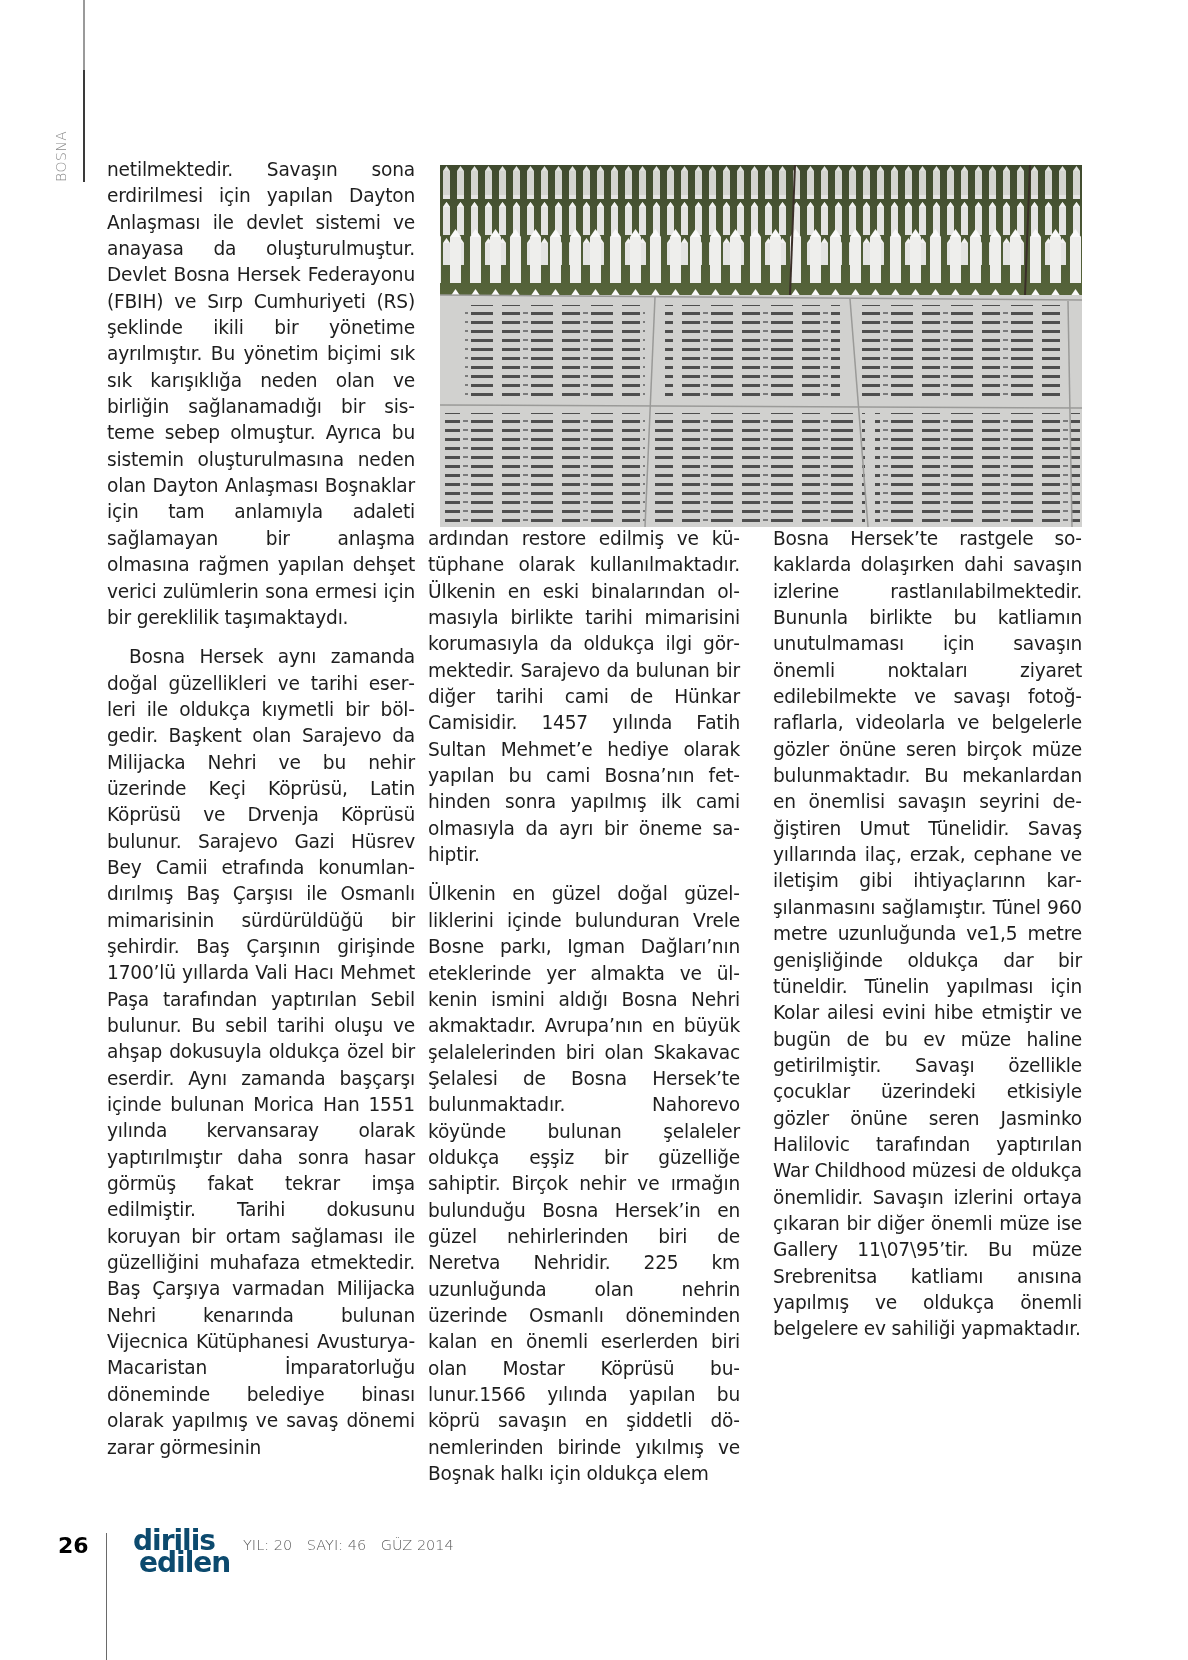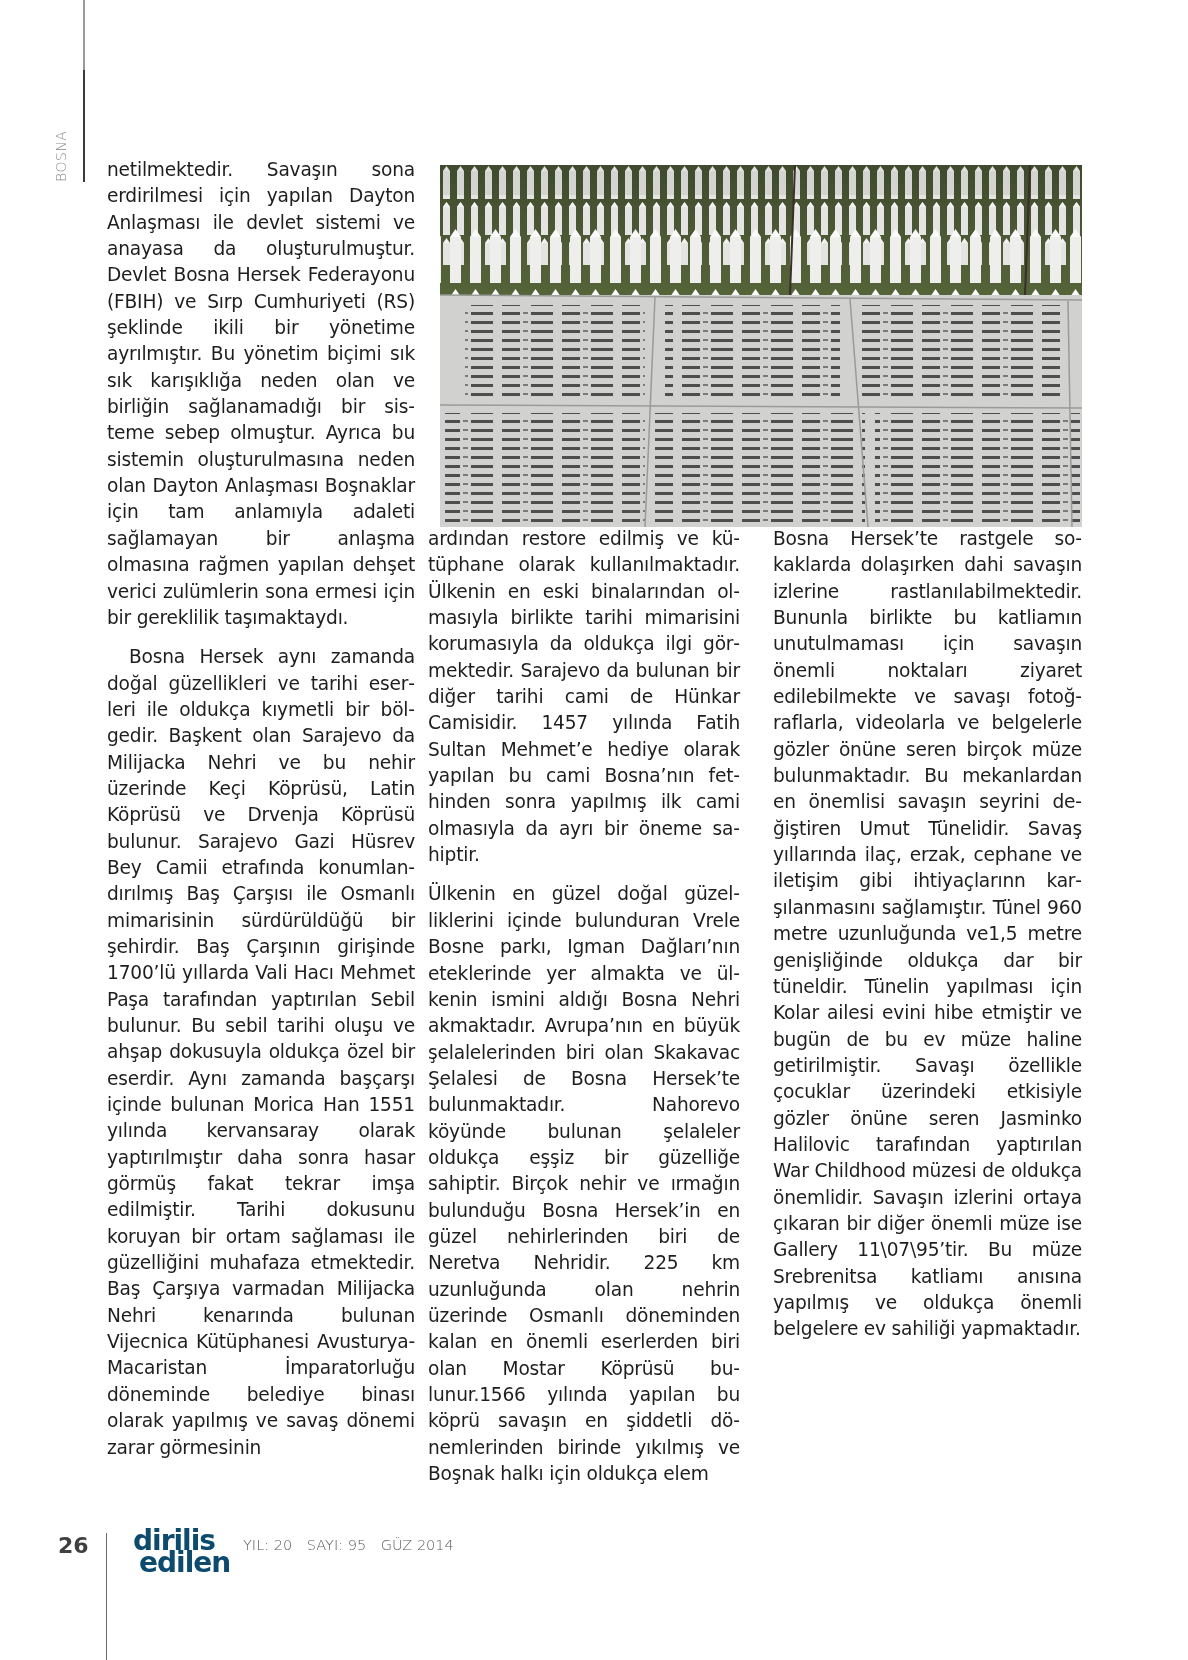--- a/index.html
+++ b/index.html
@@ -11,21 +11,21 @@
          font-size:14px; letter-spacing:0.5px; color:#8a8a8a; font-weight:300; white-space:nowrap; }
   .col { position:absolute; font-size:18.6px; line-height:26.35px; text-align:justify; hyphens:manual; letter-spacing:-0.2px; }
   .col p { margin:0; }
   .col p + p { margin-top:13px; }
   .col p.indent { text-indent:22px; }
   #col1 { left:107px; top:157px; width:308px; }
   #col2 { left:428px; top:526px; width:312px; }
   #col3 { left:773px; top:526px; width:309px; }
   .photo { position:absolute; left:440px; top:165px; width:642px; height:362px; overflow:hidden; background:#cfcfcf; }
   .photo svg { display:block; }
-  .footer-page { position:absolute; left:58px; top:1533px; font-size:22px; font-weight:bold; color:#404040; }
+  .footer-page { position:absolute; left:58px; top:1533px; font-size:22px; font-weight:bold; color:#000000; }
   .footer-rule { position:absolute; left:106px; top:1533px; width:1px; height:127px; background:#6a6a6a; }
   .footer-logo { position:absolute; left:133px; top:1530px; font-weight:bold; color:#0c4a6e; line-height:22px; font-size:28px; letter-spacing:-1px; }
   .footer-logo .l2 { display:block; padding-left:6px; }
   .footer-meta { position:absolute; left:243px; top:1537px; font-size:14.5px; color:#5a5a5a; font-weight:300; white-space:nowrap; }
   .footer-meta span { margin-right:10px; }
 </style>
 </head>
 <body>
 
 <div class="vrule-top"></div>
@@ -90,15 +90,15 @@
 </div>
 
 <div class="footer-page">26</div>
 <div class="footer-rule"></div>
 <div class="footer-logo">
   <span>dirilis</span>
   <span class="l2">edilen</span>
 </div>
 <div class="footer-meta">
   <span>YIL: 20</span>
-  <span>SAYI: 95</span>
+  <span>SAYI: 46</span>
   <span>GÜZ 2014</span>
 </div>
 
 </body></html>

